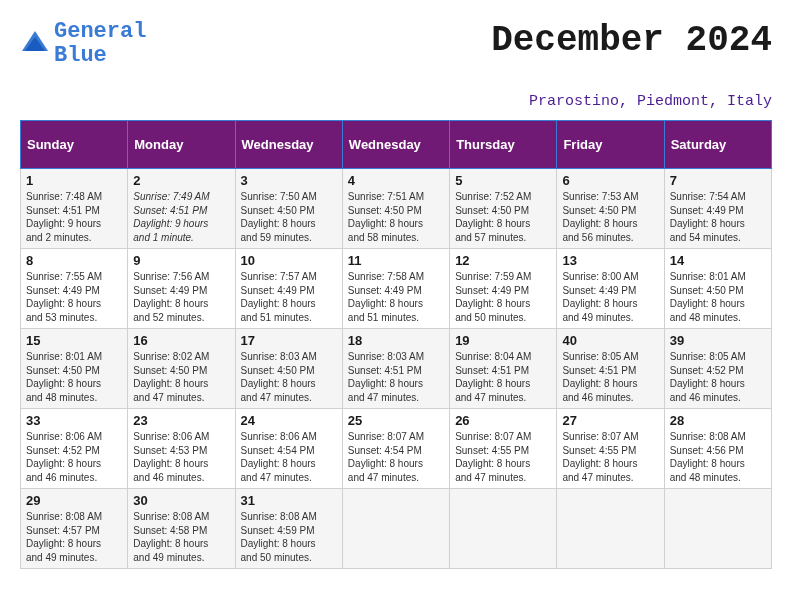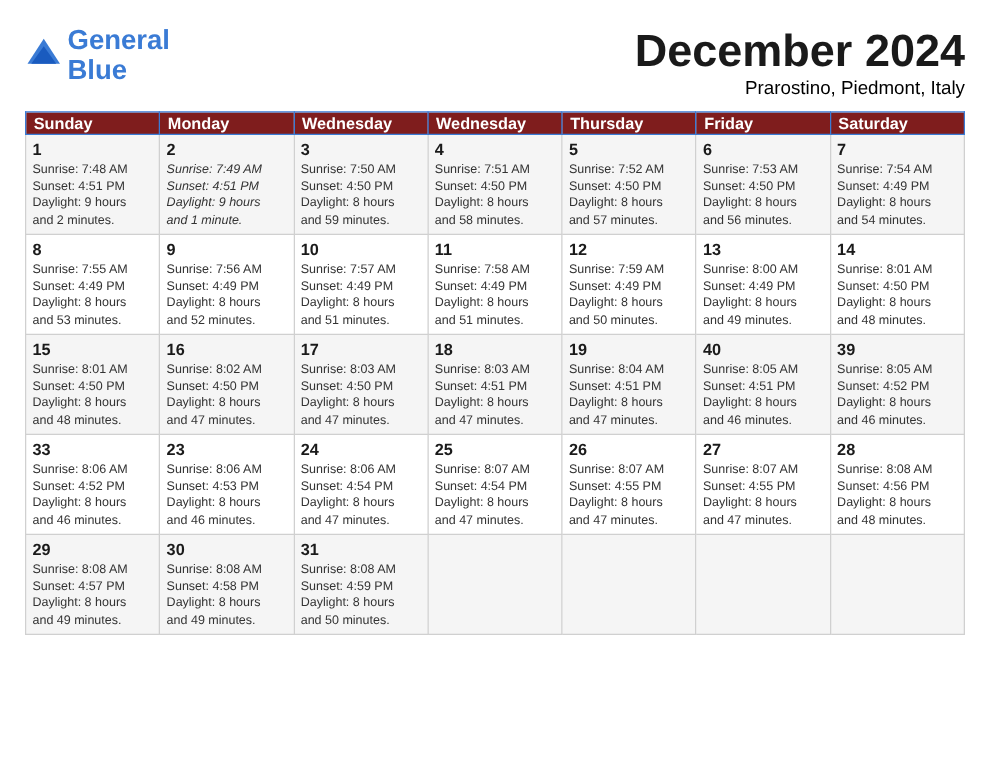--- a/index.html
+++ b/index.html
@@ -8,20 +8,21 @@
       background: #fff;
       width: 792px;
       min-height: 612px;
       padding: 20px;
     }
     .header-area {
       display: flex;
       justify-content: space-between;
       align-items: flex-start;
       margin-bottom: 10px;
+      font-family: Liberation Mono, monospace;
     }
     .logo {
       display: flex;
       align-items: center;
     }
     .logo-text {
       font-size: 22px;
       font-weight: bold;
       color: #1a1a1a;
       line-height: 1.1;
@@ -37,32 +38,33 @@
     .title-area {
       text-align: right;
     }
     .month-title {
       font-size: 36px;
       font-weight: bold;
       color: #1a1a1a;
     }
     .subtitle {
       font-size: 15px;
-      color: #000000;
+      color: #4c1d95;
+      margin-top: 32px;
     }
     table {
       width: 100%;
       border-collapse: collapse;
       font-size: 10.5px;
     }
     thead tr th {
-      background-color: #7f1d1d;
+      background-color: #701a75;
       color: #fff;
       text-align: left;
-      padding: 1px 6px;
+      padding: 16px 6px;
       font-size: 13px;
       font-weight: bold;
       border: 1px solid #3a7bd5;
     }
     tbody tr td {
       border: 1px solid #d0d0d0;
       vertical-align: top;
       padding: 4px 5px;
       width: calc(100% / 7);
       min-height: 70px;

